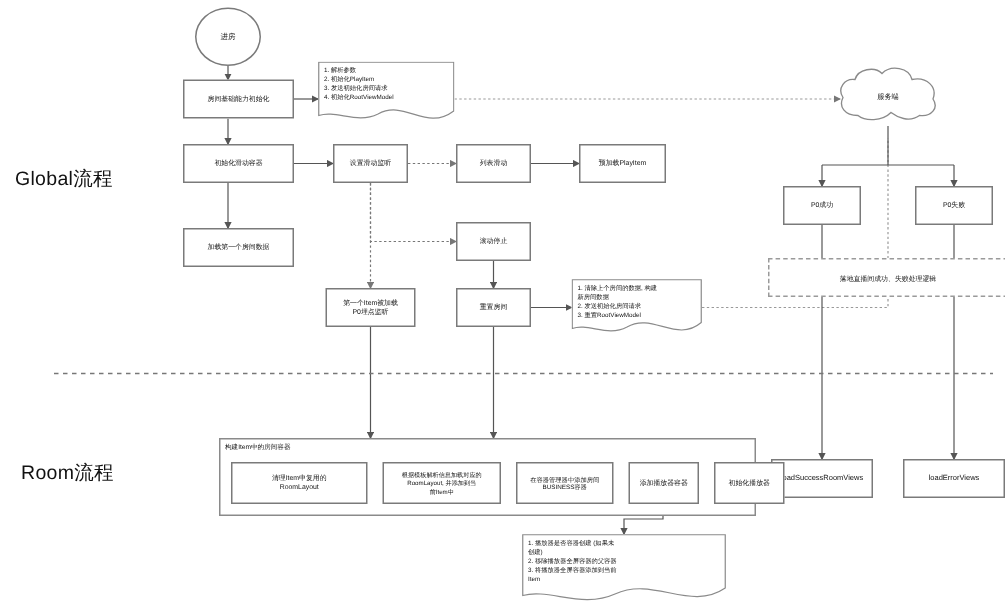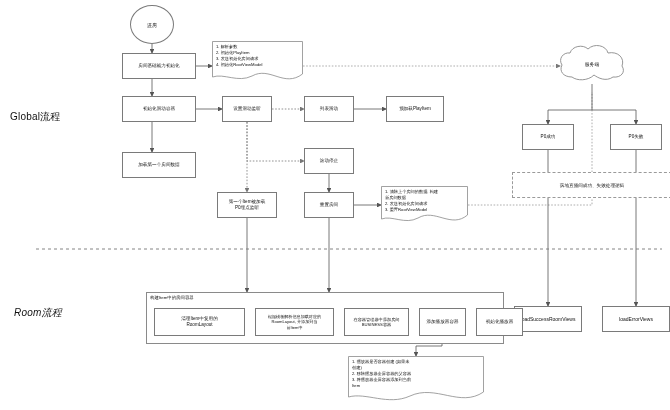--- a/index.html
+++ b/index.html
@@ -38,21 +38,21 @@
   .group-title{
     position:absolute;font-size:4.4px;color:#111;
   }
   .dashed-group{
     position:absolute;box-sizing:border-box;
     border:1px dashed #9a9a9a;background:#fff;
     display:flex;align-items:center;justify-content:center;
     font-size:4.6px;color:#111;
   }
   .section-label{
-    position:absolute;font-size:10px;color:#111;letter-spacing:.2px;
+    position:absolute;font-size:13px;color:#111;letter-spacing:.2px;
   }
 </style>
 </head>
 <body>
 
 <div id="canvas">
 
   <svg class="layer">
     <defs>
       <marker id="ah" markerWidth="6" markerHeight="6" refX="5" refY="3" orient="auto">
@@ -108,21 +108,21 @@
     <line x1="334" y1="322" x2="344" y2="322" stroke="#555" stroke-width="0.8" marker-end="url(#ah)"></line>
     <line x1="409" y1="322" x2="419" y2="322" stroke="#555" stroke-width="0.8" marker-end="url(#ah)"></line>
     <line x1="466" y1="322" x2="476" y2="322" stroke="#555" stroke-width="0.8" marker-end="url(#ah)"></line>
 
     <path d="M442,336 L442,346 L416,346 L416,356" fill="none" stroke="#555" stroke-width="0.8" marker-end="url(#ah)"></path>
 
     <line x1="36" y1="249" x2="662" y2="249" stroke="#777" stroke-width="0.9" stroke-dasharray="3,3"></line>
   </svg>
 
   <div class="section-label" style="left:10px;top:110px;">Global流程</div>
-  <div class="section-label" style="left:14px;top:306px;font-style:italic;">Room流程</div>
+  <div class="section-label" style="left:14px;top:306px;">Room流程</div>
 
   <div class="circle" style="left:130px;top:5px;width:44px;height:39px;">
     <span>进房</span>
   </div>
 
   <div class="node" style="left:122px;top:53px;width:74px;height:26px;">
     <span>房间基础能力初始化</span>
   </div>
 
   <div class="node" style="left:122px;top:96px;width:74px;height:26px;">

